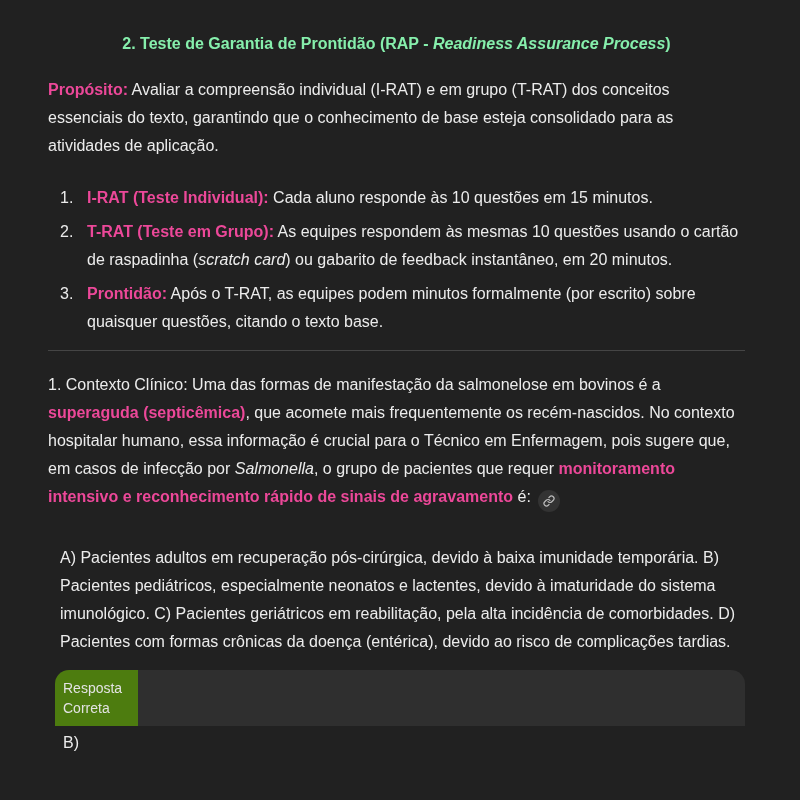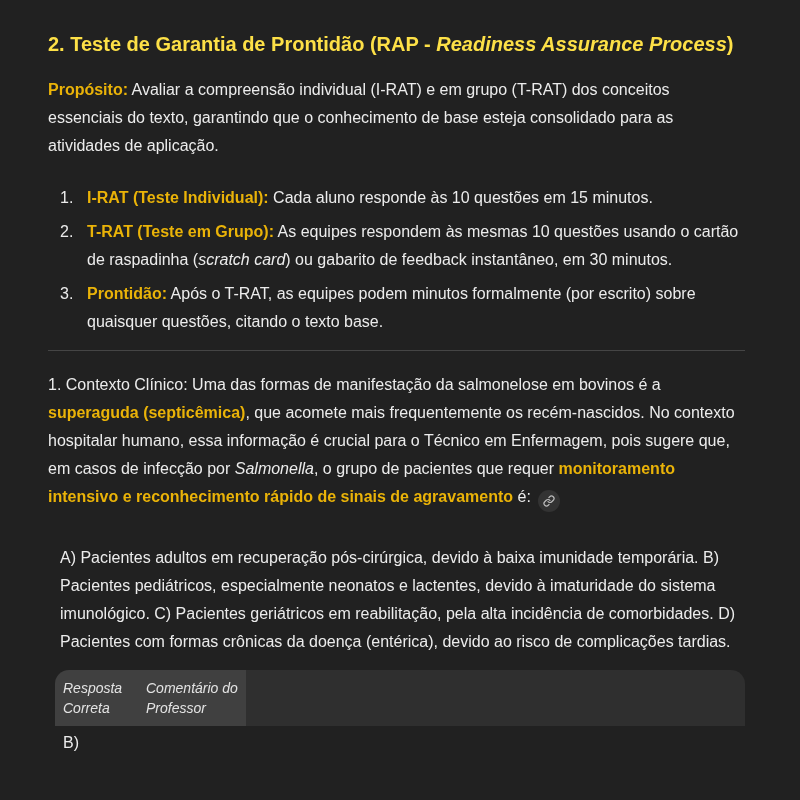--- a/index.html
+++ b/index.html
@@ -7,26 +7,26 @@
   body {
     width: 800px; height: 800px; overflow: hidden;
     background: #212121;
     color: #ececec;
     font-family: "Liberation Sans", "DejaVu Sans", sans-serif;
     font-size: 16px; line-height: 28px;
   }
   .doc { padding: 30px 55px 0 48px; }
 
   .heading {
-    font-size: 20px; font-weight: 700; color: #fde047;
-    margin: 0 0 18px 0; line-height: 28px;
+    font-size: 16px; font-weight: 700; color: #86efac;
+    margin: 0 0 18px 0; line-height: 28px; text-align: center;
   }
   .heading em { font-style: italic; }
 
-  strong { font-weight: 700; color: #eab308; }
+  strong { font-weight: 700; color: #ec4899; }
   em { }
 
   p.para { margin: 0 0 24px 0; }
   p.para-tight { margin: 0 0 32px 0; }
   p.options { margin: 0 0 14px 12px; }
 
   .list { margin: 4px 0 0 12px; padding: 0; }
   .list-item { display: flex; margin-bottom: 6px; }
   .list-num { width: 27px; flex: none; }
   .list-body { flex: 1; }
@@ -43,21 +43,21 @@
     cursor: pointer;
   }
   .citation-chip svg { width: 12px; height: 12px; stroke: #bdbdbd; }
 
   .answer-table { margin-left: 7px; width: 690px; }
   .t-head {
     display: flex; overflow: hidden;
     border-radius: 14px 14px 0 0;
     font-size: 14px; line-height: 20px; color: #e3e3e3;
   }
-  .th-cell { background: #404040; padding: 8px 8px; font-style: italic; }
+  .th-cell { background: #4d7c0f; padding: 8px 8px; }
   .th-answer { width: 83px; flex: none; }
   .th-comment { width: 108px; flex: none; }
   .th-spacer { flex: 1; background: #2f2f2f; }
   .t-row { display: flex; padding-top: 3px; }
   .td-answer { width: 83px; flex: none; padding: 0 8px; }
   .td-gap { width: 108px; flex: none; }
   .td-comment { flex: 1; padding: 0 8px; }
 </style>
 </head>
 <body>
@@ -71,21 +71,21 @@
 
   <div class="list">
 
     <div class="list-item">
       <span class="list-num">1.</span>
       <span class="list-body"><strong>I-RAT (Teste Individual):</strong><span> Cada aluno responde às 10 questões em 15 minutos.</span></span>
     </div>
 
     <div class="list-item">
       <span class="list-num">2.</span>
-      <span class="list-body"><strong>T-RAT (Teste em Grupo):</strong><span> As equipes respondem às mesmas 10 questões usando o cartão de raspadinha (</span><em>scratch card</em><span>) ou gabarito de feedback instantâneo, em 30 minutos.</span></span>
+      <span class="list-body"><strong>T-RAT (Teste em Grupo):</strong><span> As equipes respondem às mesmas 10 questões usando o cartão de raspadinha (</span><em>scratch card</em><span>) ou gabarito de feedback instantâneo, em 20 minutos.</span></span>
     </div>
 
     <div class="list-item">
       <span class="list-num">3.</span>
       <span class="list-body"><strong>Prontidão:</strong><span> Após o T-RAT, as equipes podem minutos formalmente (por escrito) sobre quaisquer questões, citando o texto base.</span></span>
     </div>
 
   </div>
 
   <hr class="divider">
@@ -96,21 +96,20 @@
           <path d="M10 13a5 5 0 0 0 7.54.54l3-3a5 5 0 0 0-7.07-7.07l-1.72 1.71"></path>
           <path d="M14 11a5 5 0 0 0-7.54-.54l-3 3a5 5 0 0 0 7.07 7.07l1.71-1.71"></path>
         </svg>
       </span></p>
 
   <p class="options">A) Pacientes adultos em recuperação pós-cirúrgica, devido à baixa imunidade temporária. B) Pacientes pediátricos, especialmente neonatos e lactentes, devido à imaturidade do sistema imunológico. C) Pacientes geriátricos em reabilitação, pela alta incidência de comorbidades. D) Pacientes com formas crônicas da doença (entérica), devido ao risco de complicações tardias.</p>
 
   <div class="answer-table">
     <div class="t-head">
       <div class="th-cell th-answer">Resposta Correta</div>
-      <div class="th-cell th-comment">Comentário do Professor</div>
       <div class="th-spacer"></div>
     </div>
     <div class="t-row">
       <div class="td-answer">B)</div>
       <div class="td-gap"></div>
       <div class="td-comment"></div>
     </div>
   </div>
 
 </div>

